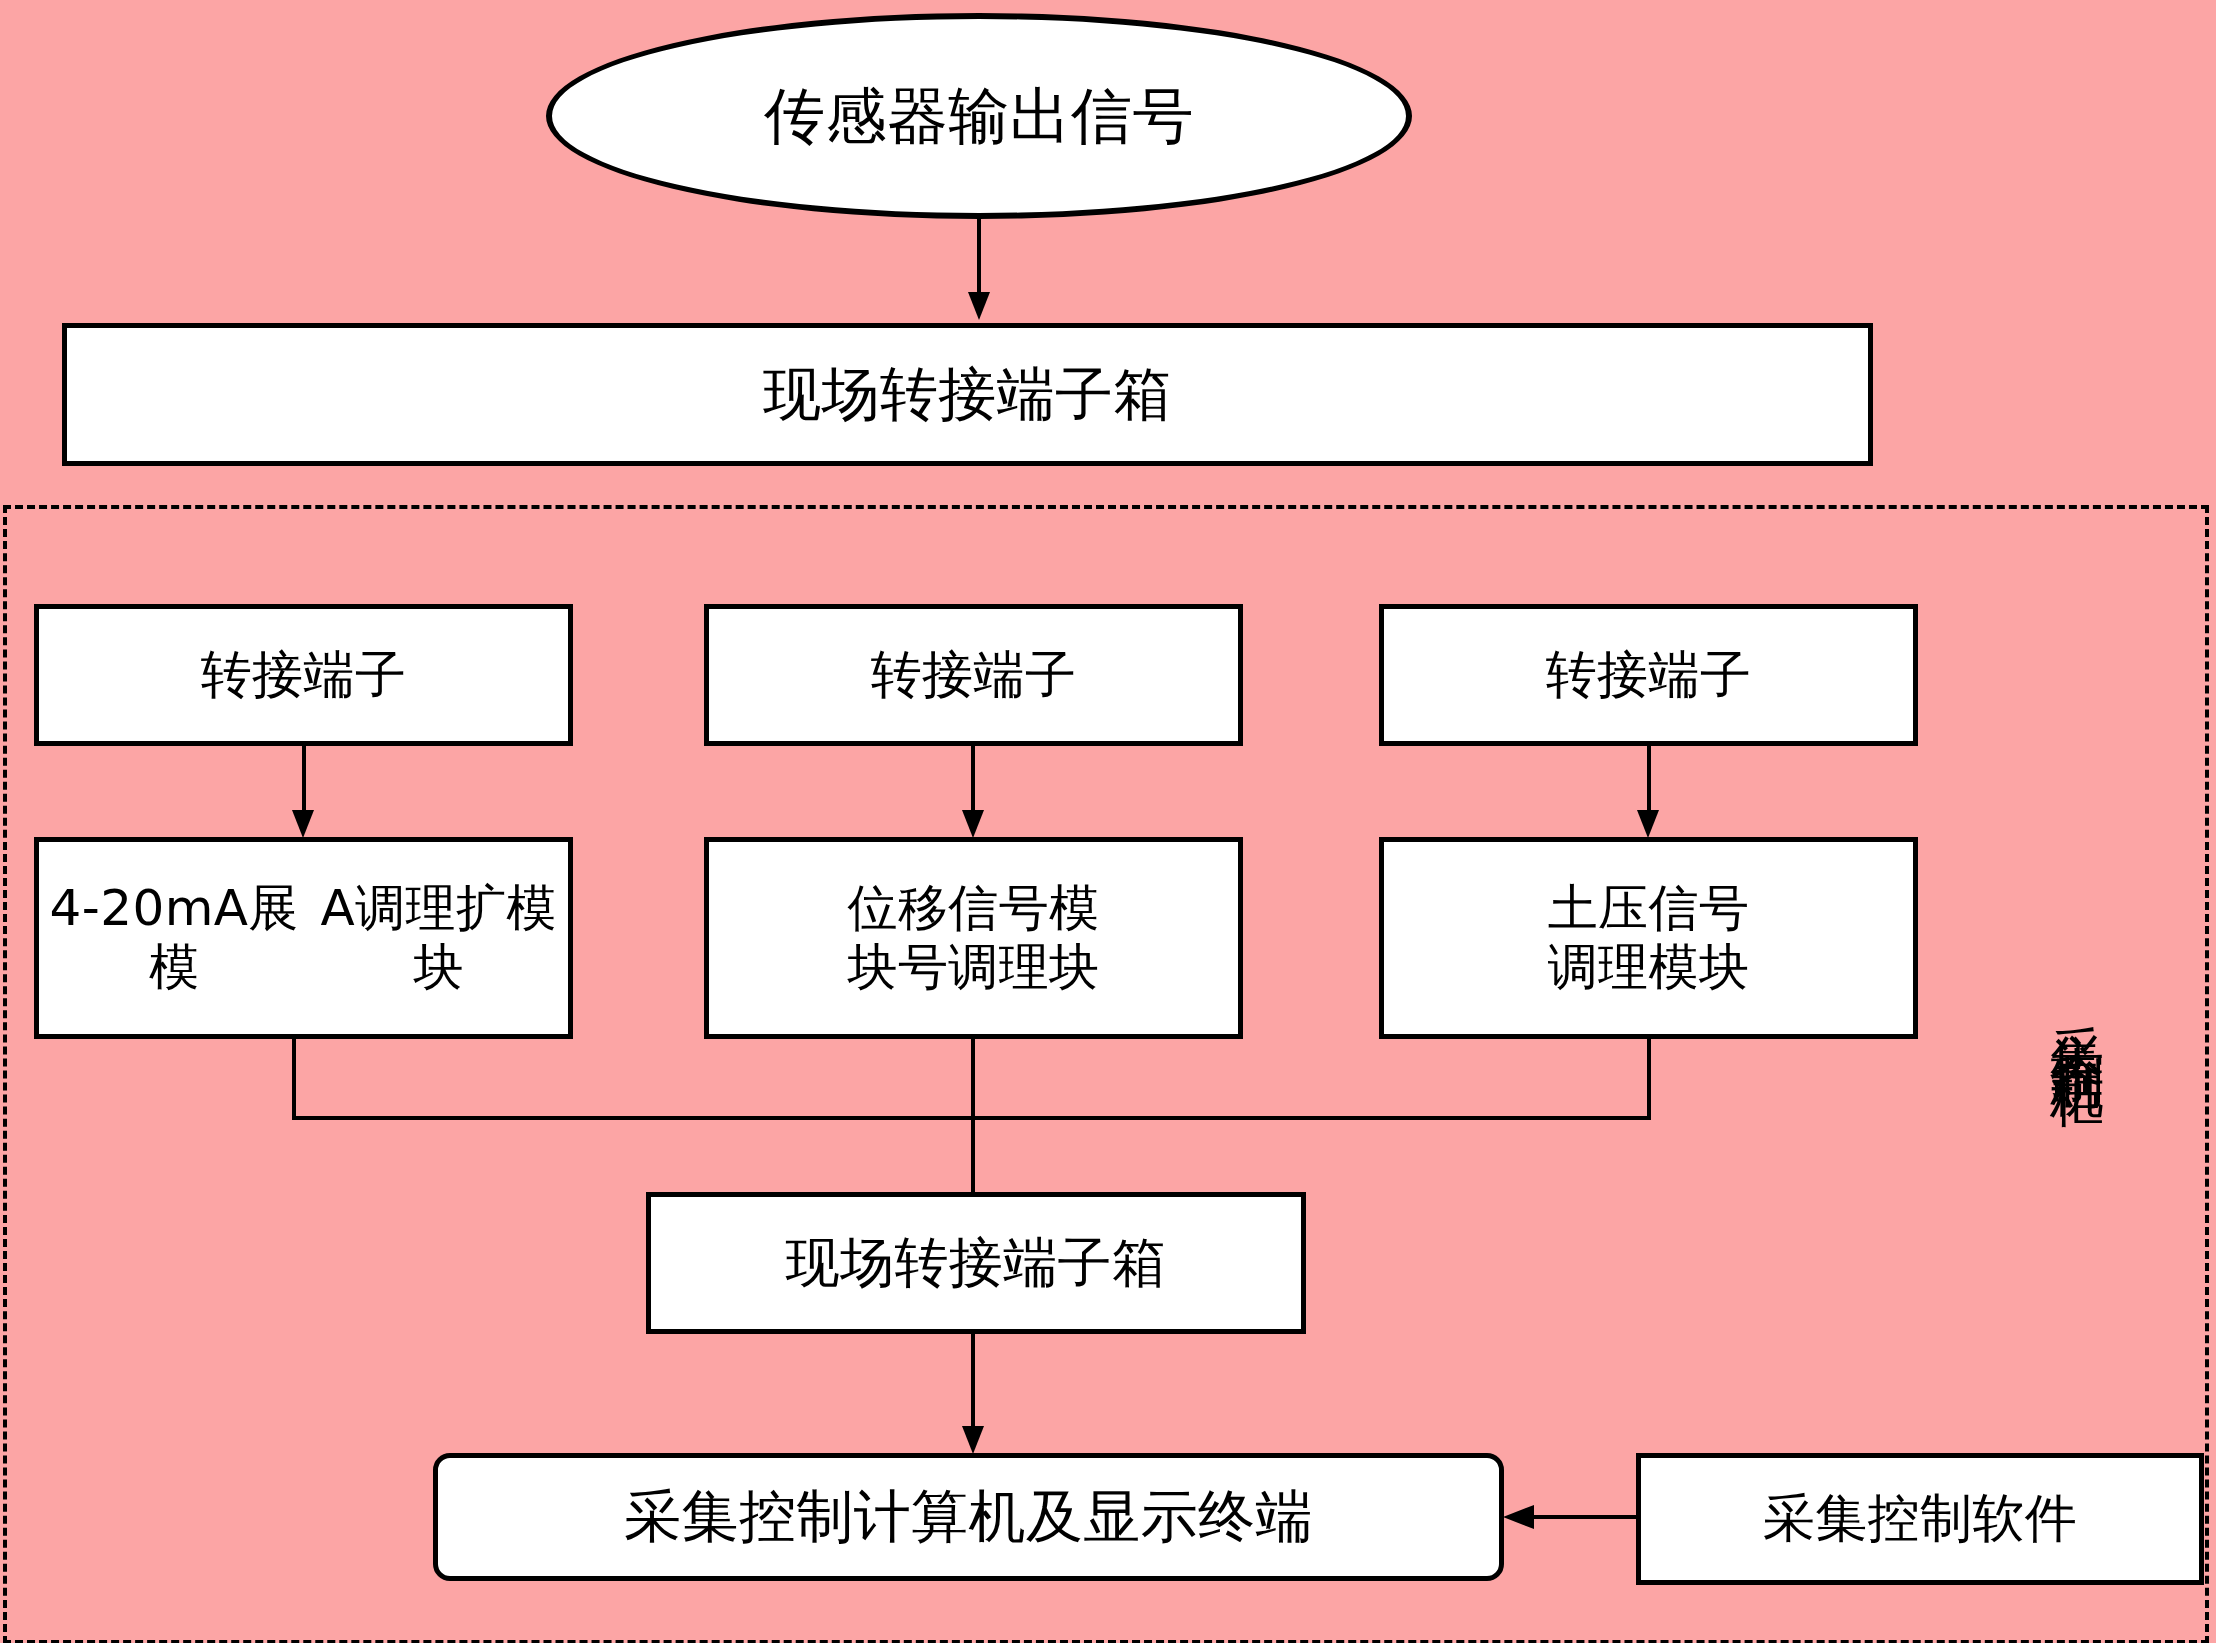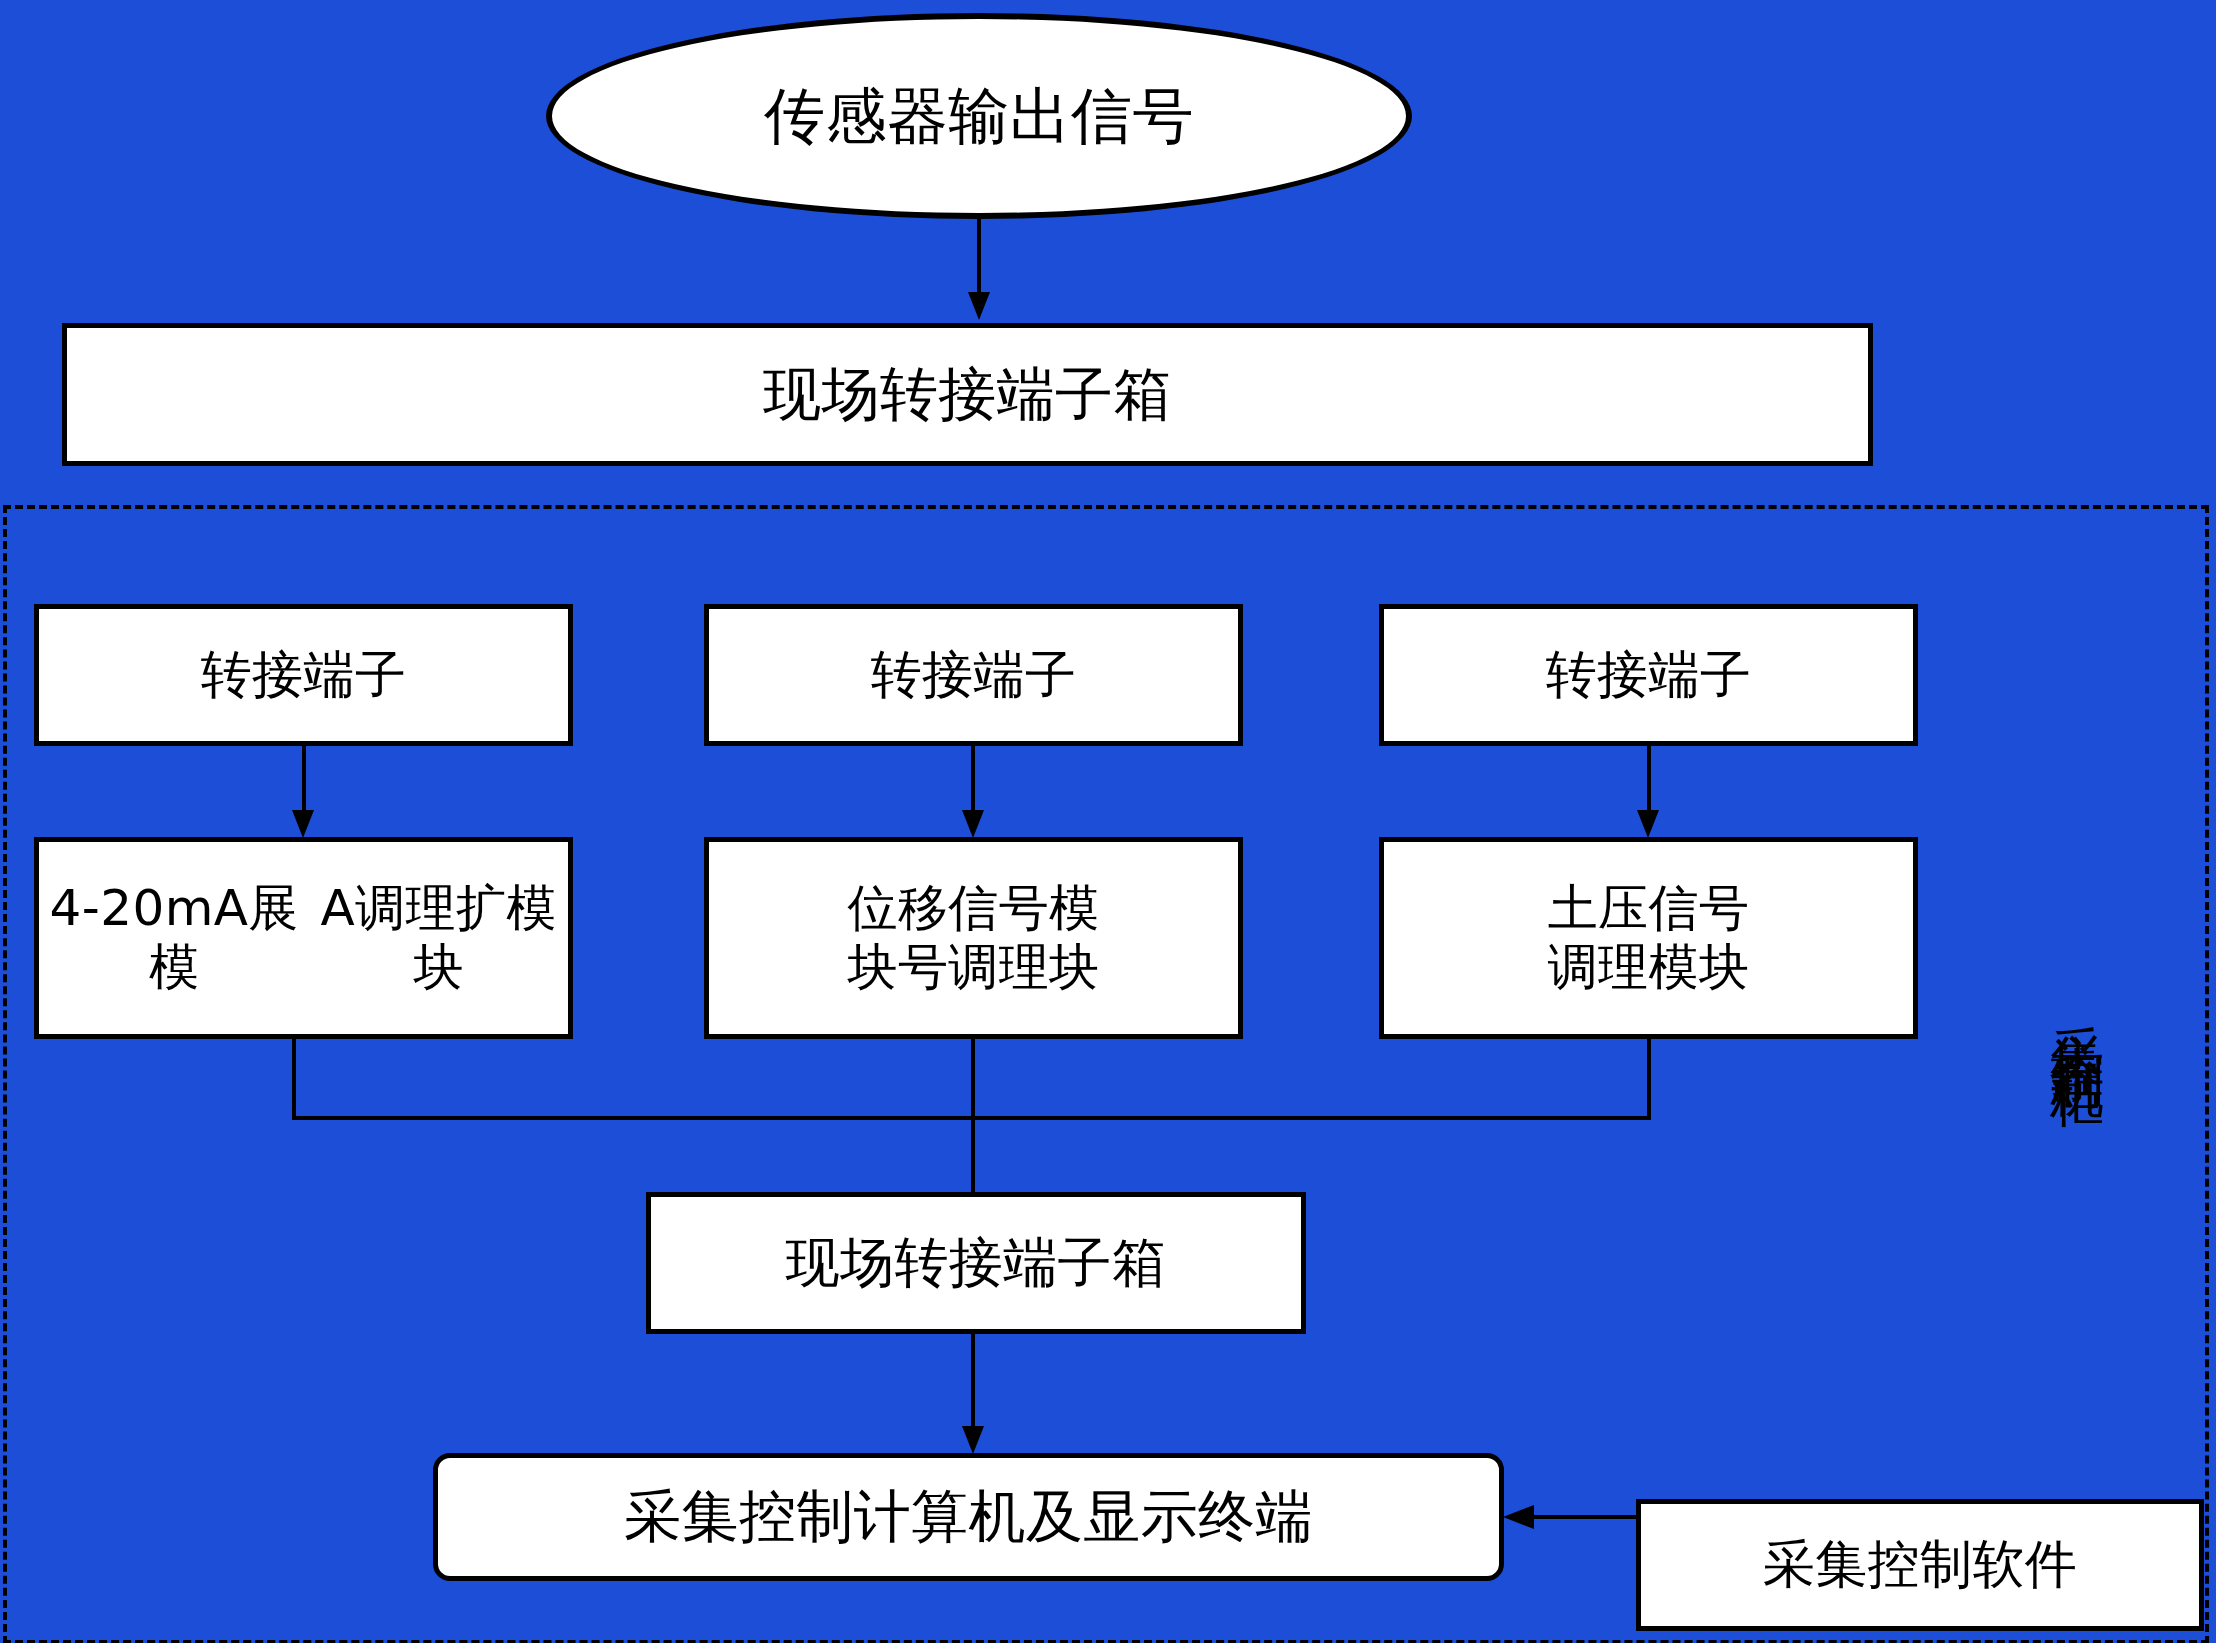--- a/index.html
+++ b/index.html
@@ -8,21 +8,21 @@
     padding: 0;
     background: #ffffff;
   }
   body {
     font-family: "DejaVu Sans", "Liberation Sans", sans-serif;
   }
   #canvas {
     position: relative;
     width: 2216px;
     height: 1644px;
-    background: #1d4ed8;
+    background: #fca5a5;
     overflow: hidden;
   }
   .node {
     position: absolute;
     box-sizing: border-box;
     background: #ffffff;
     color: #000000;
     display: flex;
     align-items: center;
     justify-content: center;
@@ -143,16 +143,16 @@
   <div class="node box t-daq" style="left:646px; top:1192px; width:660px; height:142px;">现场转接端子箱</div>
 
   <div class="conn vline" style="left:971px; top:1334px; height:98px;"></div>
   <div class="arrow-down" style="left:962px; top:1426px;"></div>
 
   <div class="node box t-pc" style="left:433px; top:1453px; width:1071px; height:128px;border-radius:17px;">采集控制计算机及显示终端</div>
 
   <div class="conn hline" style="left:1518px; top:1515px; width:121px;"></div>
   <div class="arrow-left" style="left:1503px; top:1505px;"></div>
 
-  <div class="node box t-soft" style="left:1636px; top:1453px; width:568px; height:132px;margin-top:46px;">采集控制软件</div>
+  <div class="node box t-soft" style="left:1636px; top:1453px; width:568px; height:132px;">采集控制软件</div>
 
 </div>
 
 
 </body></html>

